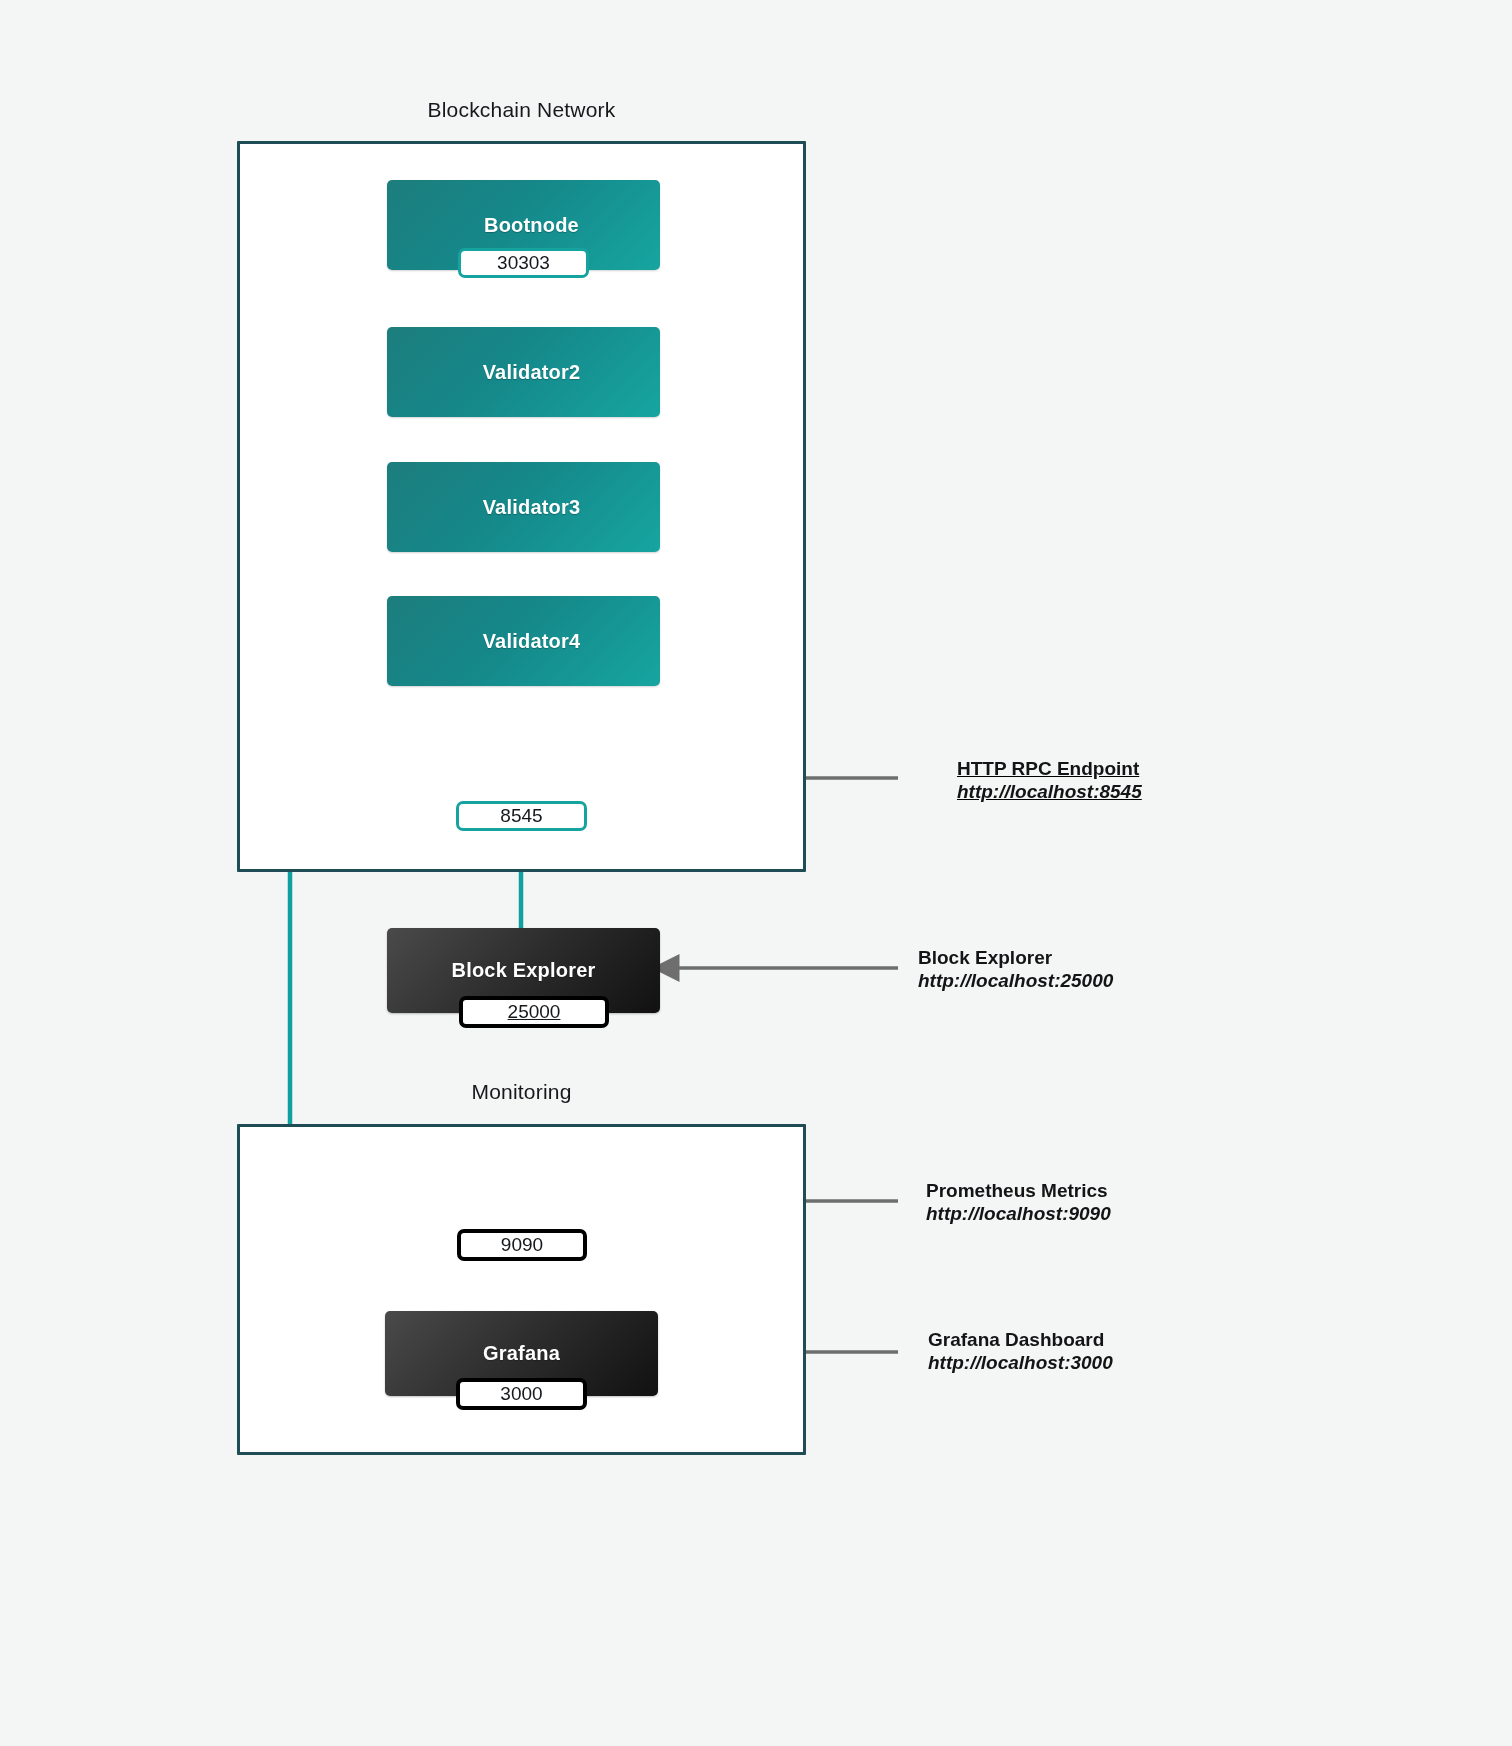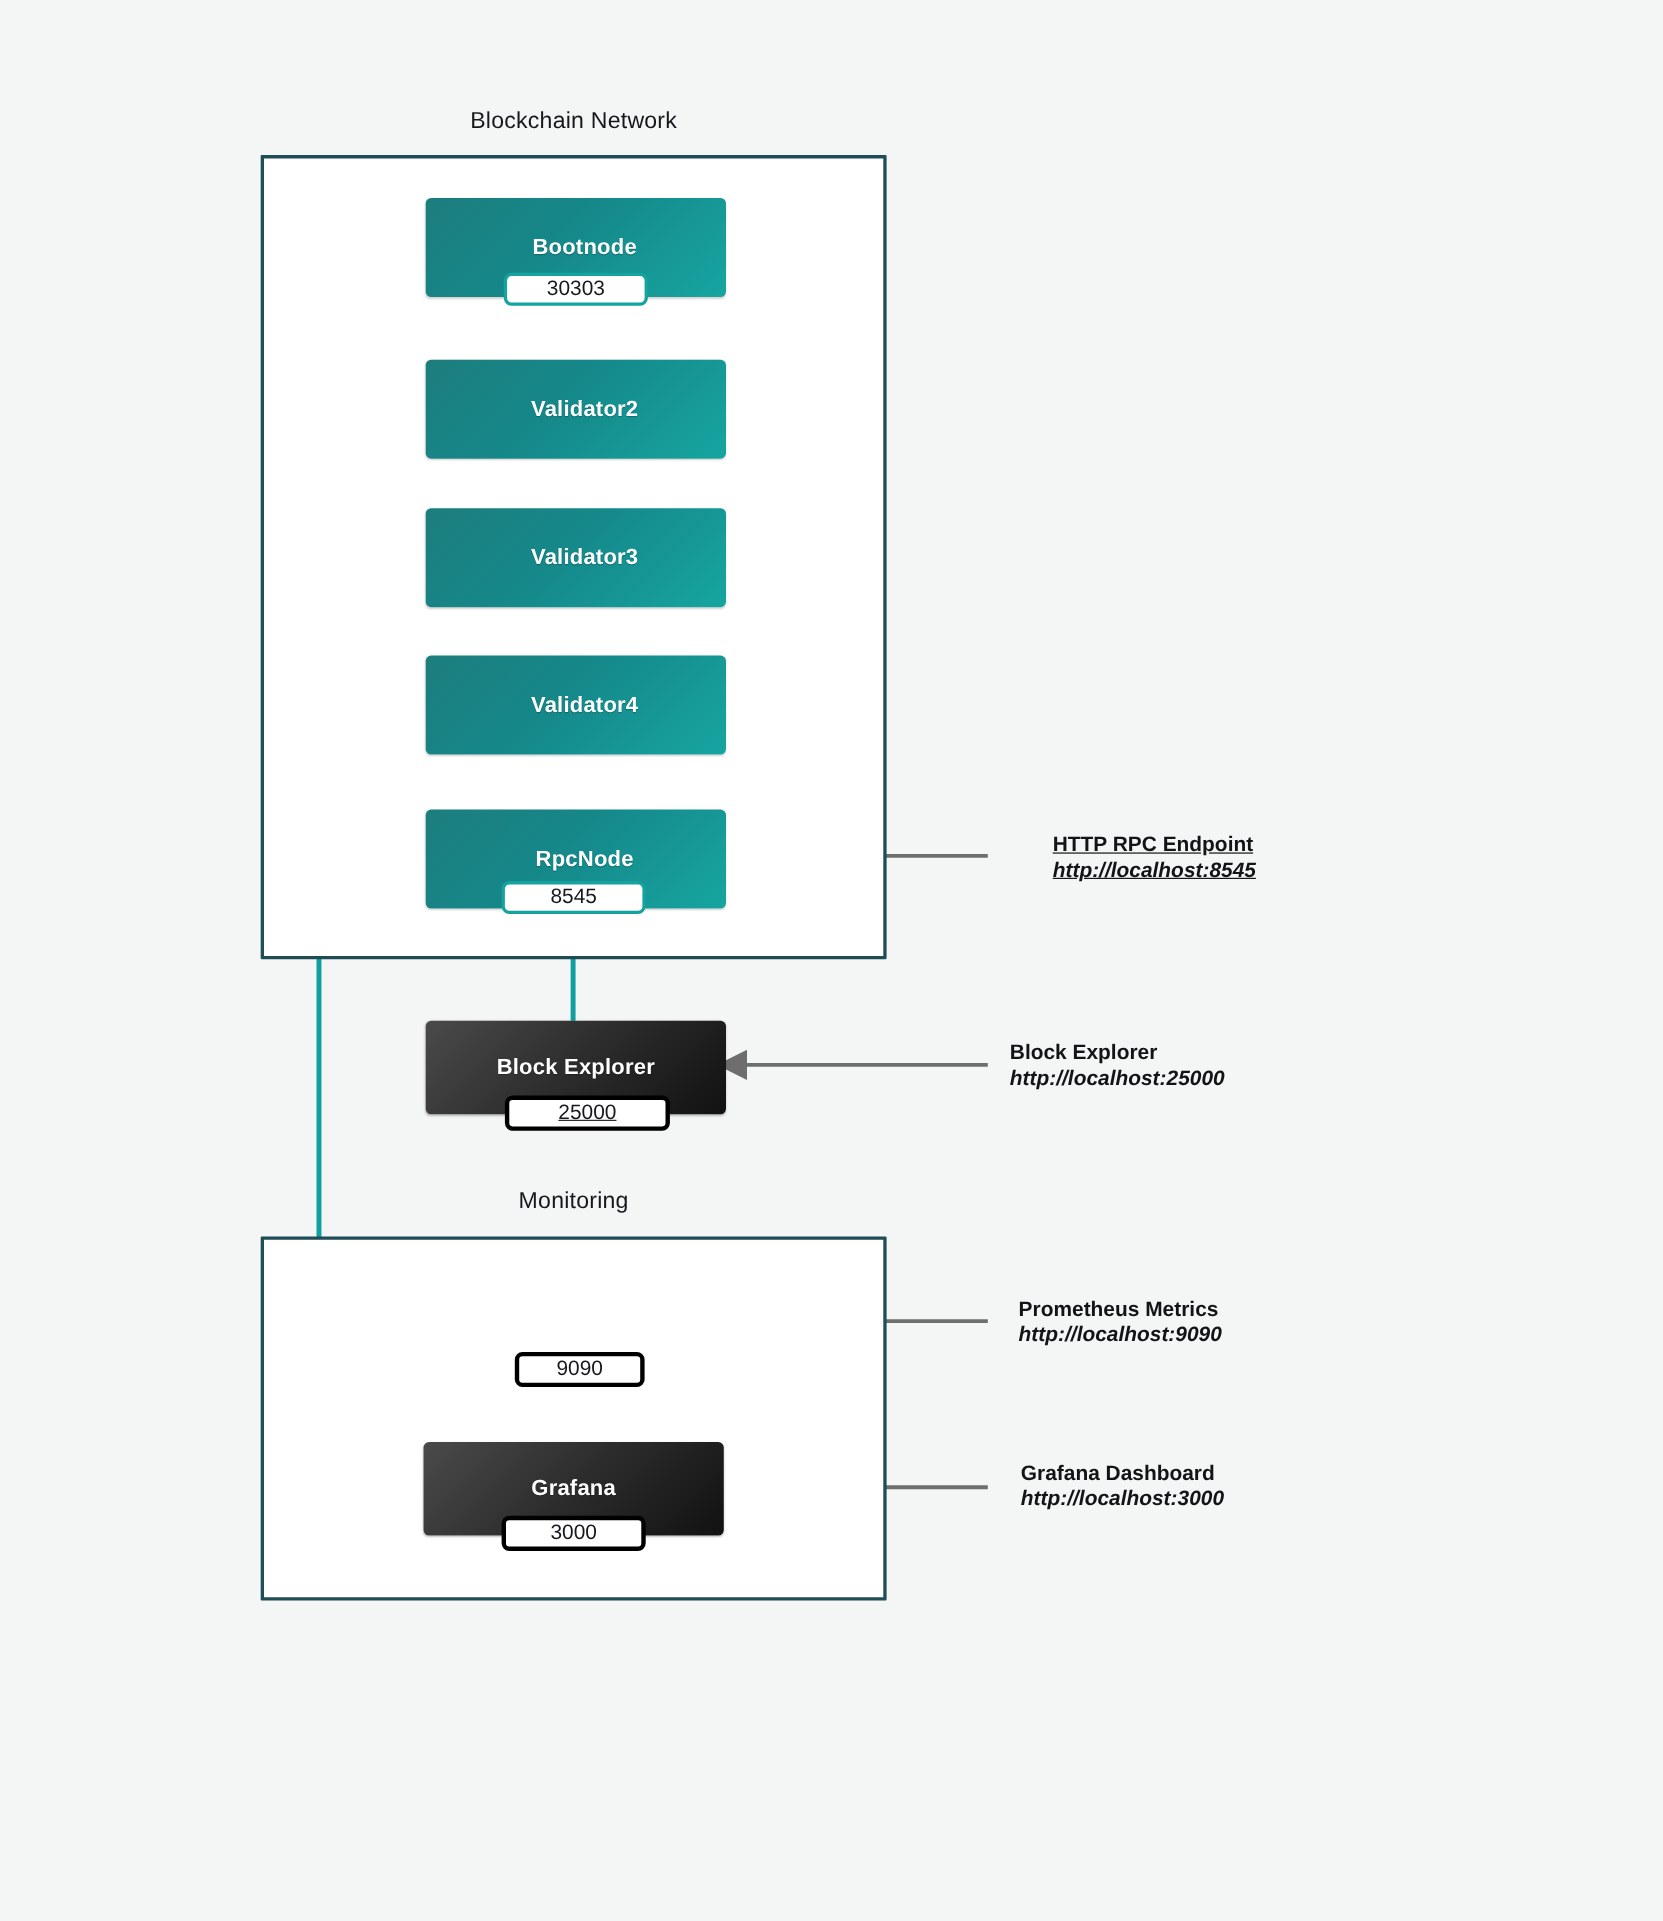--- a/index.html
+++ b/index.html
@@ -165,35 +165,32 @@
   </div>
 
   <div class="node chain" style="left:387px;top:462px;width:273px;height:90px;">
     <span class="node-label">Validator3</span>
   </div>
 
   <div class="node chain" style="left:387px;top:596px;width:273px;height:90px;">
     <span class="node-label">Validator4</span>
   </div>
 
-  <div class="node chain" style="left:387px;top:736px;width:273px;height:90px;">
-    <span class="node-label">RpcNode</span>
-  </div>
   <div class="port-badge teal" style="left:456px;top:801px;width:131px;height:30px;">8545</div>
 
   <div class="node service" style="left:387px;top:928px;width:273px;height:85px;">
     <span class="node-label">Block Explorer</span>
   </div>
   <div class="port-badge dark" style="left:459px;top:996px;width:150px;height:32px;text-decoration:underline;">25000</div>
 
   <div class="group-title" style="left:237px;top:1080px;width:569px;">Monitoring</div>
 
   <div class="group-box" style="left:237px;top:1124px;width:569px;height:331px;"></div>
 
-  <div class="port-badge dark" style="left:468px;top:1229px;width:118px;height:32px;">9090</div>
+  <div class="port-badge dark" style="left:457px;top:1229px;width:130px;height:32px;">9090</div>
 
   <div class="node service" style="left:385px;top:1311px;width:273px;height:85px;">
     <span class="node-label">Grafana</span>
   </div>
   <div class="port-badge dark" style="left:456px;top:1378px;width:131px;height:32px;">3000</div>
 
   <div class="annot" style="left:957px;top:757px;text-decoration:underline;">
     <span class="a-title">HTTP RPC Endpoint</span>
     <span class="a-url">http://localhost:8545</span>
   </div>

